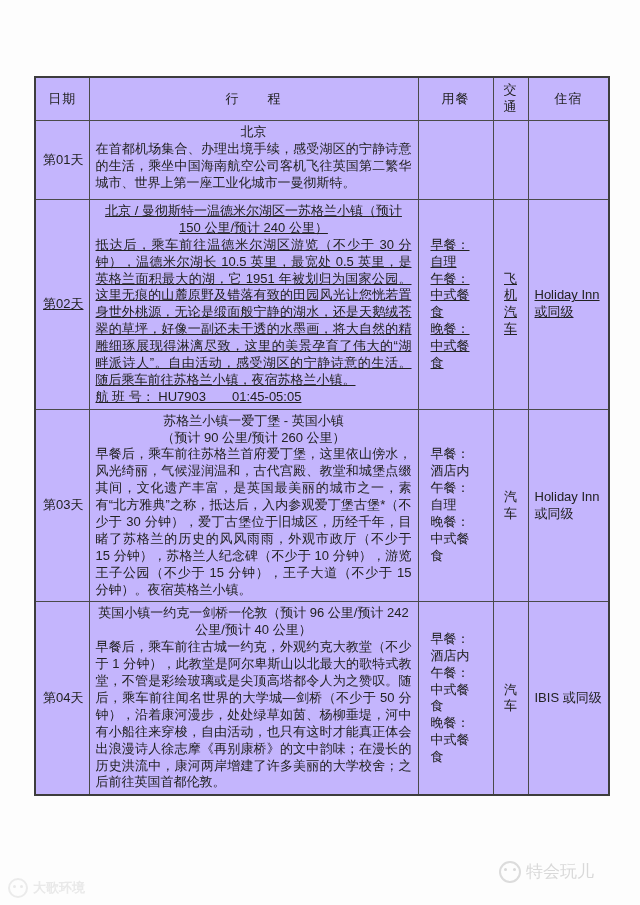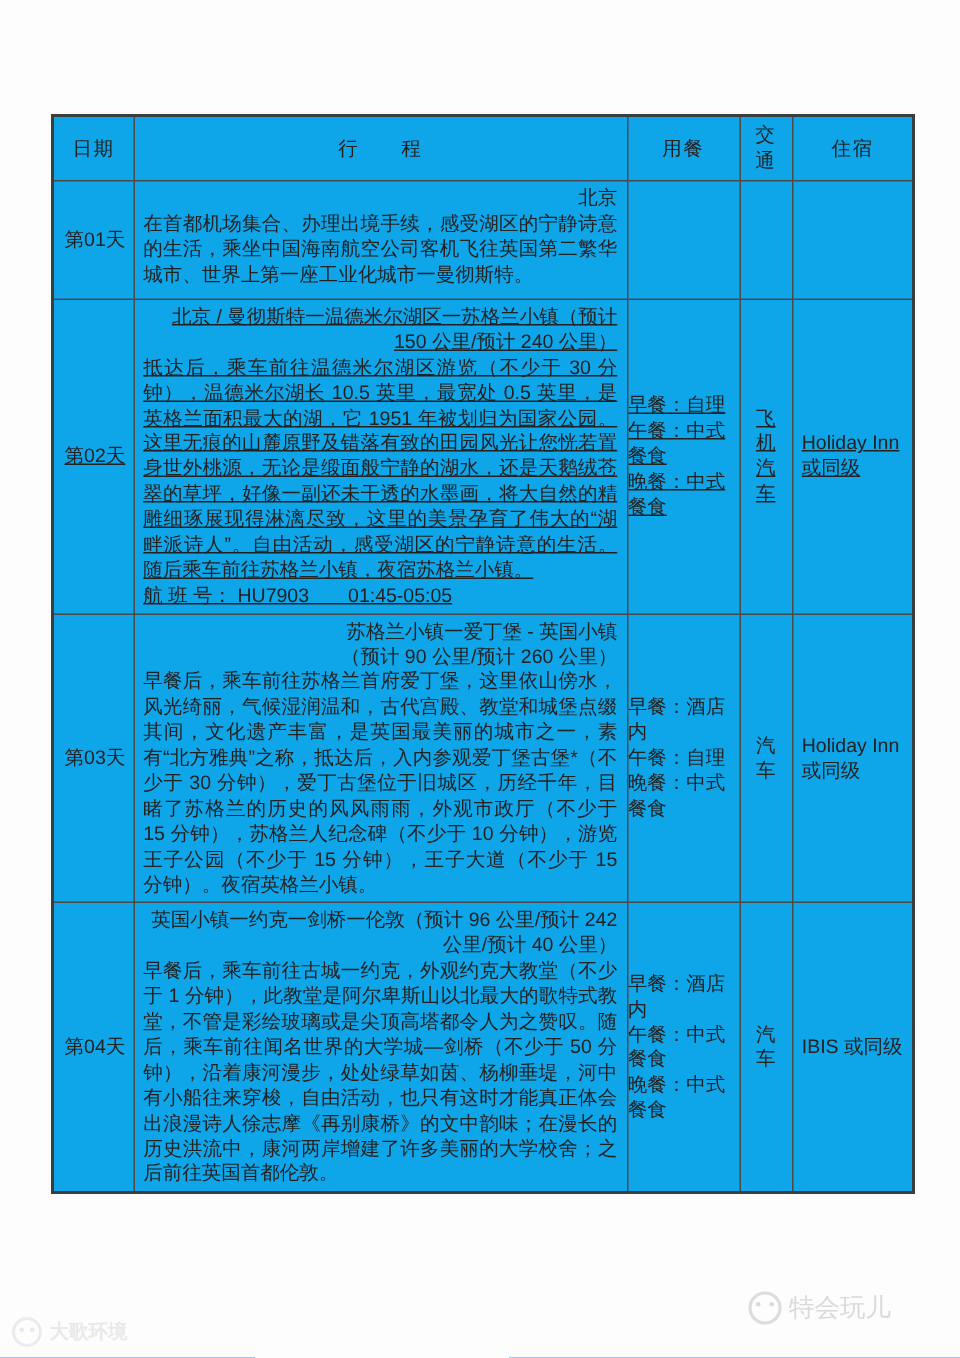--- a/index.html
+++ b/index.html
@@ -9,38 +9,38 @@
     font-family:"Liberation Sans","DejaVu Sans",sans-serif;
     color:#222;
     position:relative;
     overflow:hidden;
   }
   .itinerary-table {
     position:absolute; left:34px; top:76px;
     width:574px;
     border-collapse:collapse;
     table-layout:fixed;
-    background:#0ea5e9;
+    background:#c4b5fd;
     font-size:13px;
     line-height:1.3;
     border:2px solid #3d3d3d;
   }
   .itinerary-table th, .itinerary-table td {
     border:1px solid #4a4a4a;
     padding:2px 5px;
     vertical-align:middle;
     font-weight:normal;
     overflow:hidden;
   }
   th.hdr { text-align:center; height:38px; letter-spacing:1px; }
   td.date-cell { text-align:right; }
   td.itin-cell { vertical-align:top; padding:3px 6px; }
-  .itin-title { white-space:pre-line; text-align:right; }
+  .itin-title { white-space:pre-line; text-align:center; }
   .itin-body { text-align:justify; text-justify:inter-ideograph; white-space:pre-line; }
-  td.meals-cell { white-space:pre-line; text-align:left; padding:2px 0; }
+  td.meals-cell { white-space:pre-line; text-align:left; padding:2px 12px; }
   td.transport-cell {
     text-align:center; word-break:break-all; padding:2px 8px;
     letter-spacing:0;
   }
   td.hotel-cell { text-align:left; padding:2px 6px; word-break:break-word; }
   tr.row-1 td { height:72px; }
   tr.row-2 td { height:200px;text-decoration:underline; }
   tr.row-3 td { height:167px; }
   tr.row-4 td { height:186px; }
   

